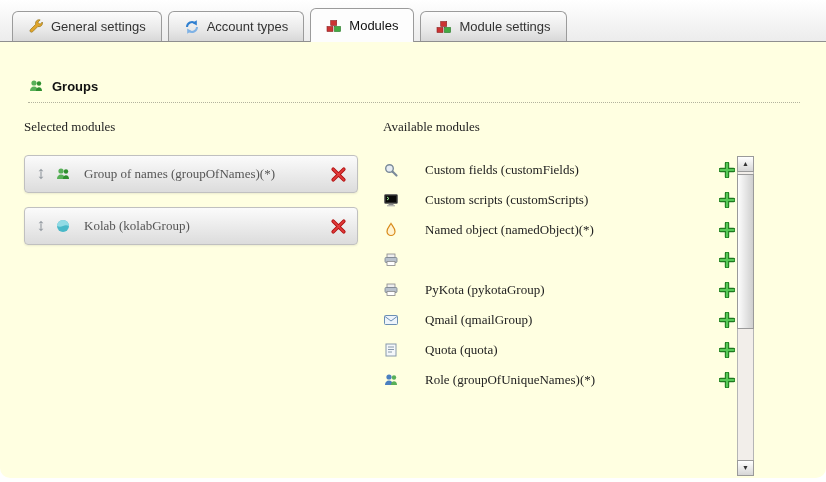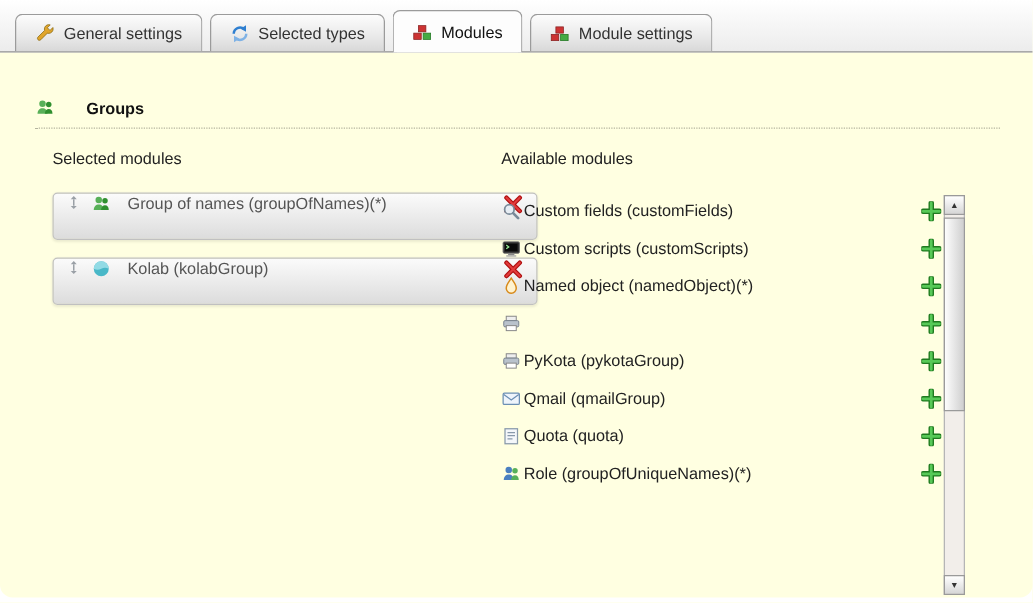--- a/index.html
+++ b/index.html
@@ -32,46 +32,46 @@
     height:34px; margin-bottom:-1px; z-index:2; position:relative;
     background:#fdfdfd; color:#111;align-items:center;
   }
   .ticon svg, .micon svg, .drag svg, .del svg, .add svg { display:block; }
 
   
   .content {
     height:436px; background:#ffffe1;
     border-radius:0 0 10px 10px; position:relative;
   }
-  .section-head { display:flex; align-items:center; gap:25px; padding:36px 26px 0 28px; }
+  .section-head { display:flex; align-items:center; gap:8px; padding:36px 26px 0 28px; }
   .section-title { font-weight:bold; color:#111; }
   .dotted { border-bottom:1px dotted #b3b39e; margin:8px 26px 0 28px; }
 
-  .cols { display:flex; padding-left:42px; margin-top:16px; }
+  .cols { display:flex; padding-left:24px; margin-top:16px;font-family:Liberation Serif, serif; }
   .col-left  { width:345px; }
   .col-right { width:421px; margin-left:14px; position:relative; }
   .col-head  { color:#222; }
 
   
   .sel-list { margin-top:20px; }
   .sel-row {
-    width:388px; height:38px; box-sizing:border-box;
+    width:334px; height:38px; box-sizing:border-box;
     margin-bottom:14px; padding:0 10px;
     border:1px solid #c0c0c0; border-radius:4px;
     background:linear-gradient(#fbfbfb,#dcdcdc);
     box-shadow:0 1px 2px rgba(0,0,0,.08);
-    display:flex; gap:8px;
+    display:flex; align-items:center; gap:8px;
   }
   .drag { cursor:grab; display:flex; }
   .sel-label { flex:1; margin-left:5px; color:#555; }
   .del { cursor:pointer; margin-left:auto; display:flex; }
 
   
   .av-list { margin-top:20px; }
-  .av-row { width:352px; display:flex; align-items:center; min-height:30px; gap:2px; }
+  .av-row { width:352px; display:flex; align-items:center; min-height:30px; gap:26px; }
   .av-label { width:268px; line-height:1.25; color:#222; }
   .add { cursor:pointer; margin-left:auto; display:flex; }
 
   
   .scrollbar {
     position:absolute; left:354px; top:37px;
     width:17px; height:320px; box-sizing:border-box;
     background:#f2eeea; border:1px solid #b5b5b5;
   }
   .sb-btn {
@@ -106,21 +106,21 @@
     </div>
     <div class="tab">
       <span class="ticon">
           <svg width="16" height="16" viewBox="0 0 16 16">
             <path d="M3 8a5 5 0 0 1 8.3-3.7" fill="none" stroke="#2f7fd0" stroke-width="2"></path>
             <polygon points="12.8,1.2 12.8,6.4 8.4,4" fill="#2f7fd0"></polygon>
             <path d="M13 8a5 5 0 0 1-8.3 3.7" fill="none" stroke="#7fb2e5" stroke-width="2"></path>
             <polygon points="3.2,14.8 3.2,9.6 7.6,12" fill="#7fb2e5"></polygon>
           </svg>
         </span>
-      <span>Selected types</span>
+      <span>Account types</span>
     </div>
     <div class="tab active">
       <span class="ticon">
           <svg width="16" height="16" viewBox="0 0 16 16">
             <rect x="1" y="8.5" width="6" height="5" fill="#cc3333" stroke="#882222" stroke-width="0.6"></rect>
             <rect x="8.5" y="8.5" width="6" height="5" fill="#44aa44" stroke="#227722" stroke-width="0.6"></rect>
             <rect x="4.7" y="2.5" width="6" height="5" fill="#cc3333" stroke="#882222" stroke-width="0.6"></rect>
           </svg>
         </span>
       <span>Modules</span>

